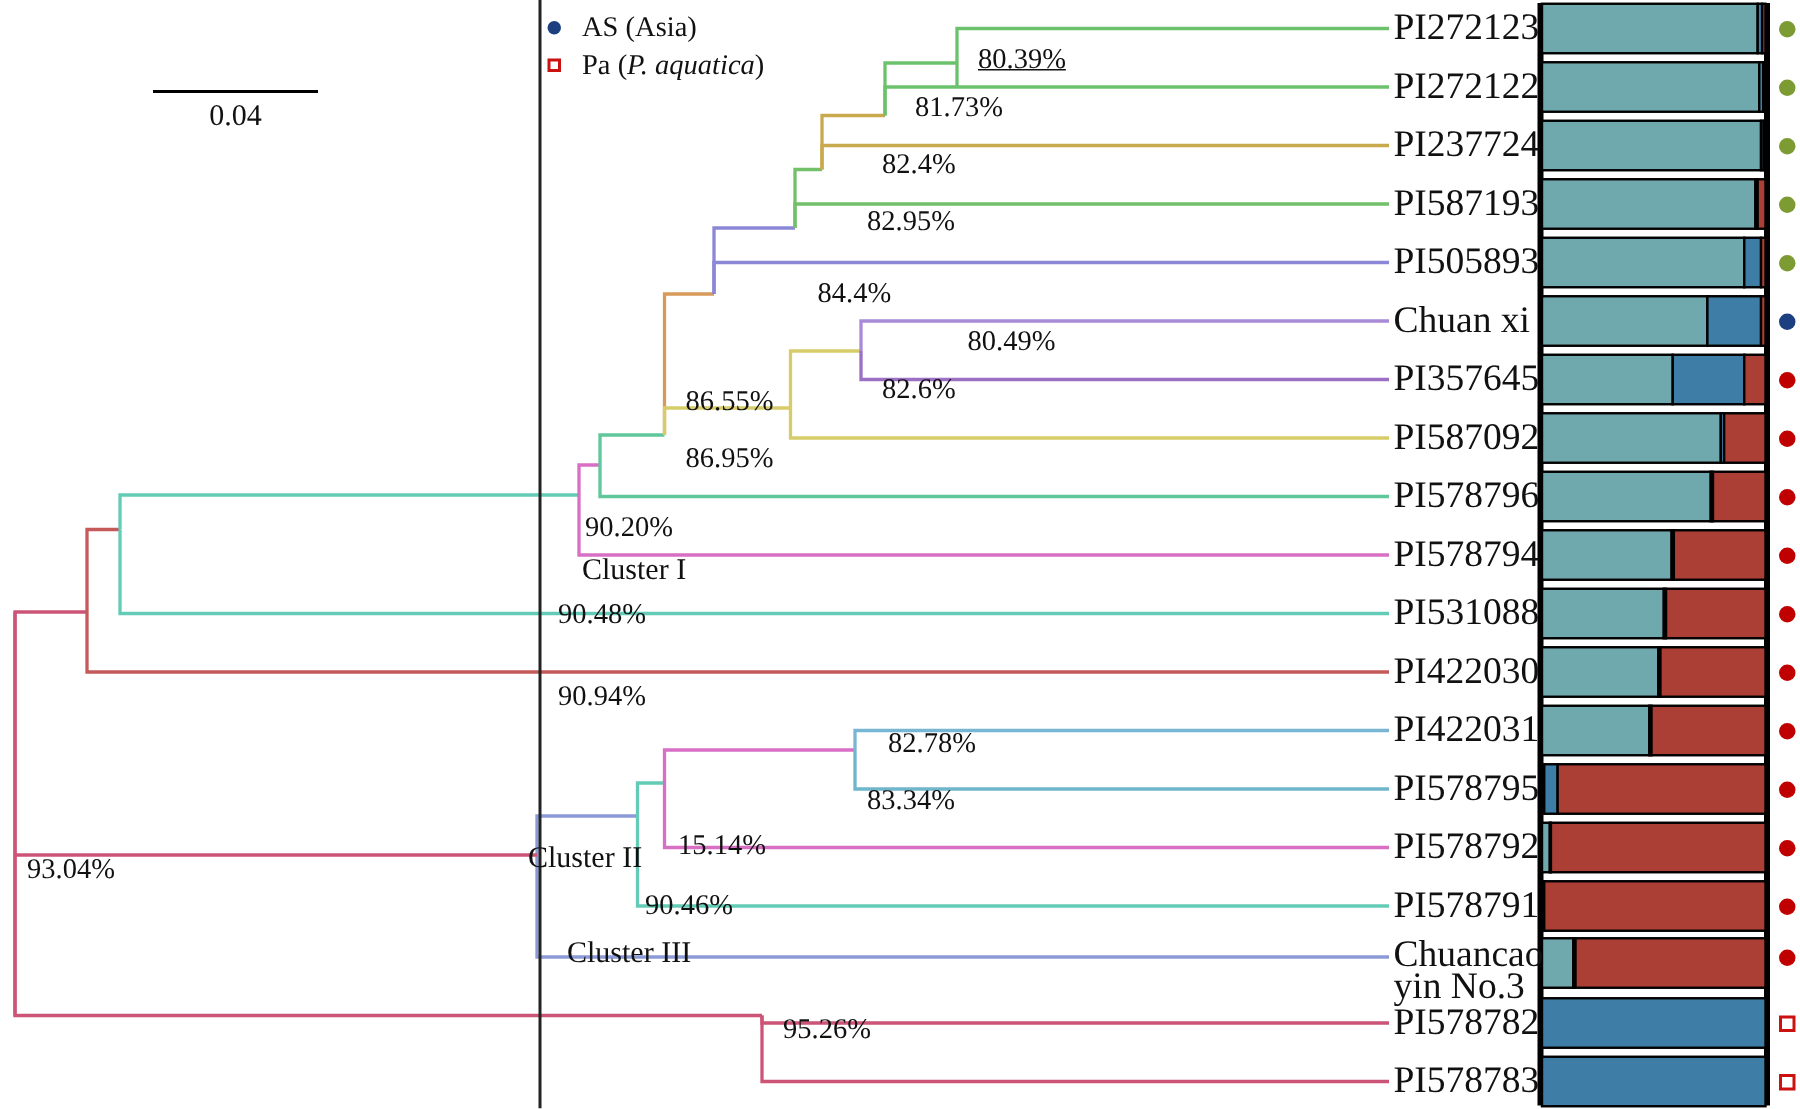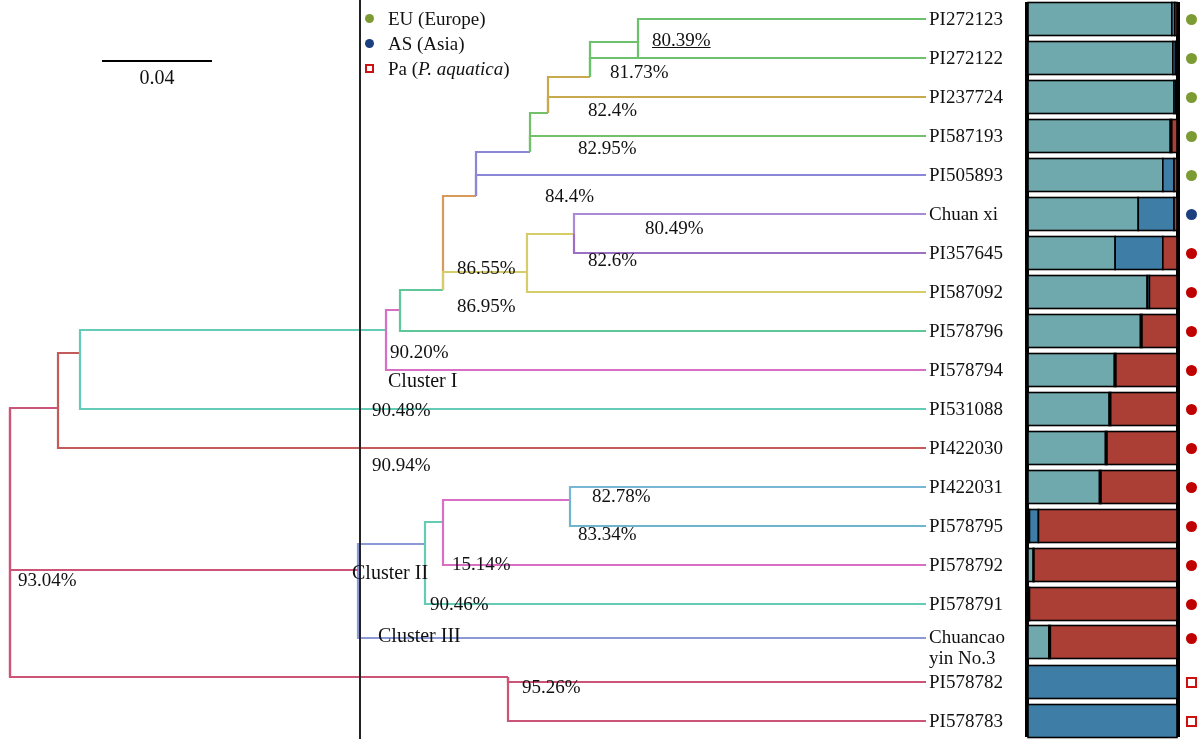--- a/index.html
+++ b/index.html
@@ -18,21 +18,21 @@
   .dot{width:9px;height:9px;border-radius:50%;display:block;}
   .sq{width:9px;height:9px;border:2px solid #cc1111;box-sizing:border-box;display:block;background:#ffffff;}
   .legend-label{font-size:19px;line-height:19px;white-space:nowrap;}
   .legend-label i{font-style:italic;}
 
   .scalebar-wrap{position:absolute;left:102px;top:60px;width:140px;}
   .scalebar-line{width:110px;height:0;border-top:2px solid #000000;}
   .scalebar-text{font-size:20px;text-align:center;width:110px;margin-top:4px;}
 
   .tip-label{
-    position:absolute;font-size:19px;line-height:21px;
+    position:absolute;font-size:25px;line-height:21px;
     left:929px;white-space:nowrap;
   }
   .tip-label.two-line{line-height:21px;}
 
   .boot-label{position:absolute;font-size:19px;line-height:19px;white-space:nowrap;}
   .cluster-label{position:absolute;font-size:20px;line-height:20px;white-space:nowrap;}
 
   .marker{position:absolute;left:1186px;}
   .marker .dot{width:11px;height:11px;border-radius:50%;}
   .marker .sq{width:11px;height:11px;border:2px solid #cc1111;background:#ffffff;}
@@ -207,26 +207,20 @@
         </g>
       </g>
   </svg>
 
   <div class="scalebar-wrap">
     <div class="scalebar-line"></div>
     <div class="scalebar-text">0.04</div>
   </div>
 
   <div class="legend">
-    <div class="legend-row">
-      <span class="legend-swatch">
-        <span class="dot" style="background:#7d9b33"></span>
-        </span>
-      <span class="legend-label">EU (Europe)</span>
-    </div>
     <div class="legend-row">
       <span class="legend-swatch">
         <span class="dot" style="background:#1c3f80"></span>
         </span>
       <span class="legend-label">AS (Asia)</span>
     </div>
     <div class="legend-row">
       <span class="legend-swatch">
         <span class="sq"></span>
         </span>

